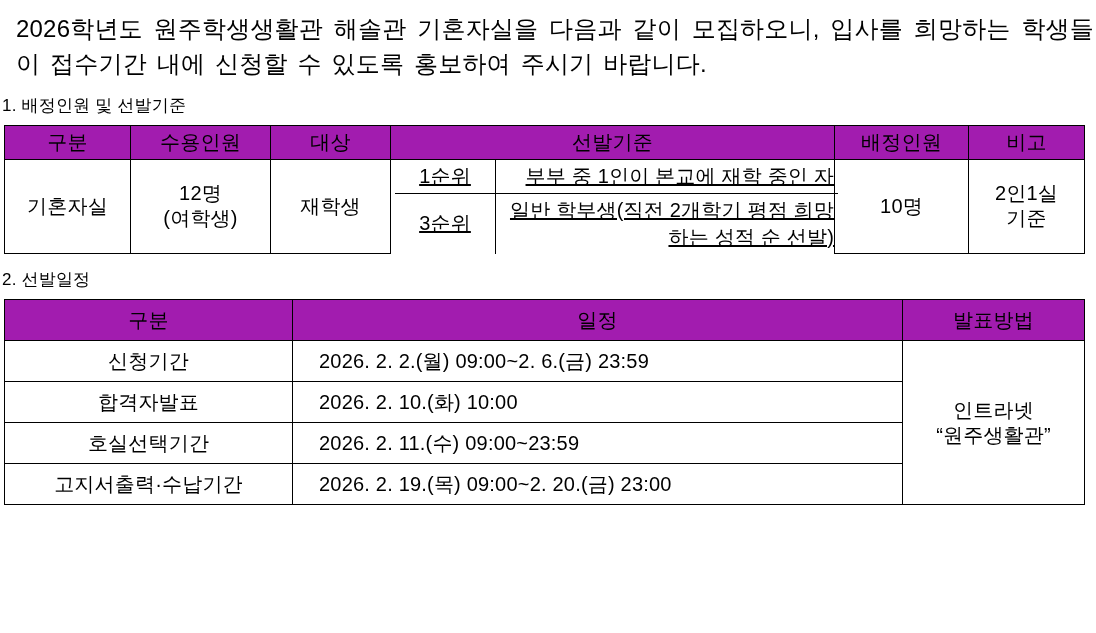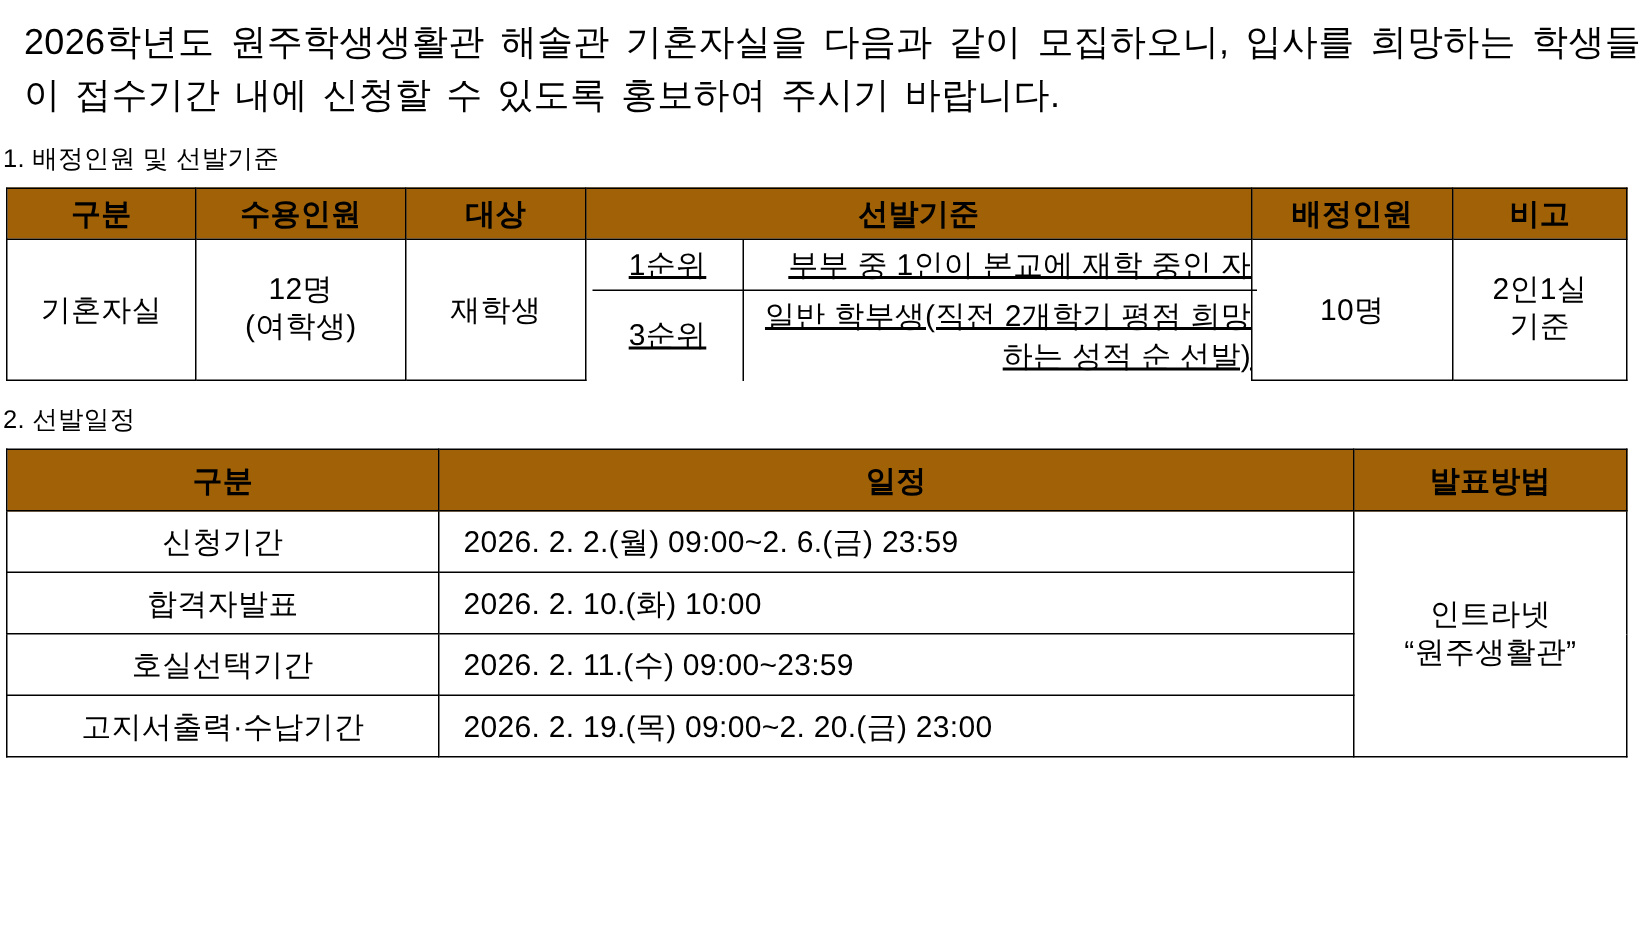--- a/index.html
+++ b/index.html
@@ -93,22 +93,21 @@
   table td, table th {
     border: 1px solid #000000;
     font-size: 20px;
     font-weight: normal;
     text-align: center;
     vertical-align: middle;
     padding: 3px 4px;
     letter-spacing: 0.2px;
   }
   thead td {
-    background: #a16207;
-    font-weight: bold;
+    background: #a21caf;
   }
   .nested {
     border-collapse: collapse;
     width: 100%;
     height: 100%;
   }
   td.nest-holder {
     padding: 0;
     border: none;
   }
@@ -134,21 +133,21 @@
   .nested td.last-right {
     border-right: none;
   }
 
   
   .t2 td {
     height: 34px;
   }
   .t2 td.sched {
     text-align: left;
-    padding-left: 16px;
+    padding-left: 26px;
   }
   .small-line {
     display: block;
     line-height: 1.25;
   }
 </style>
 </head>
 <body>
 
 <div class="page">

